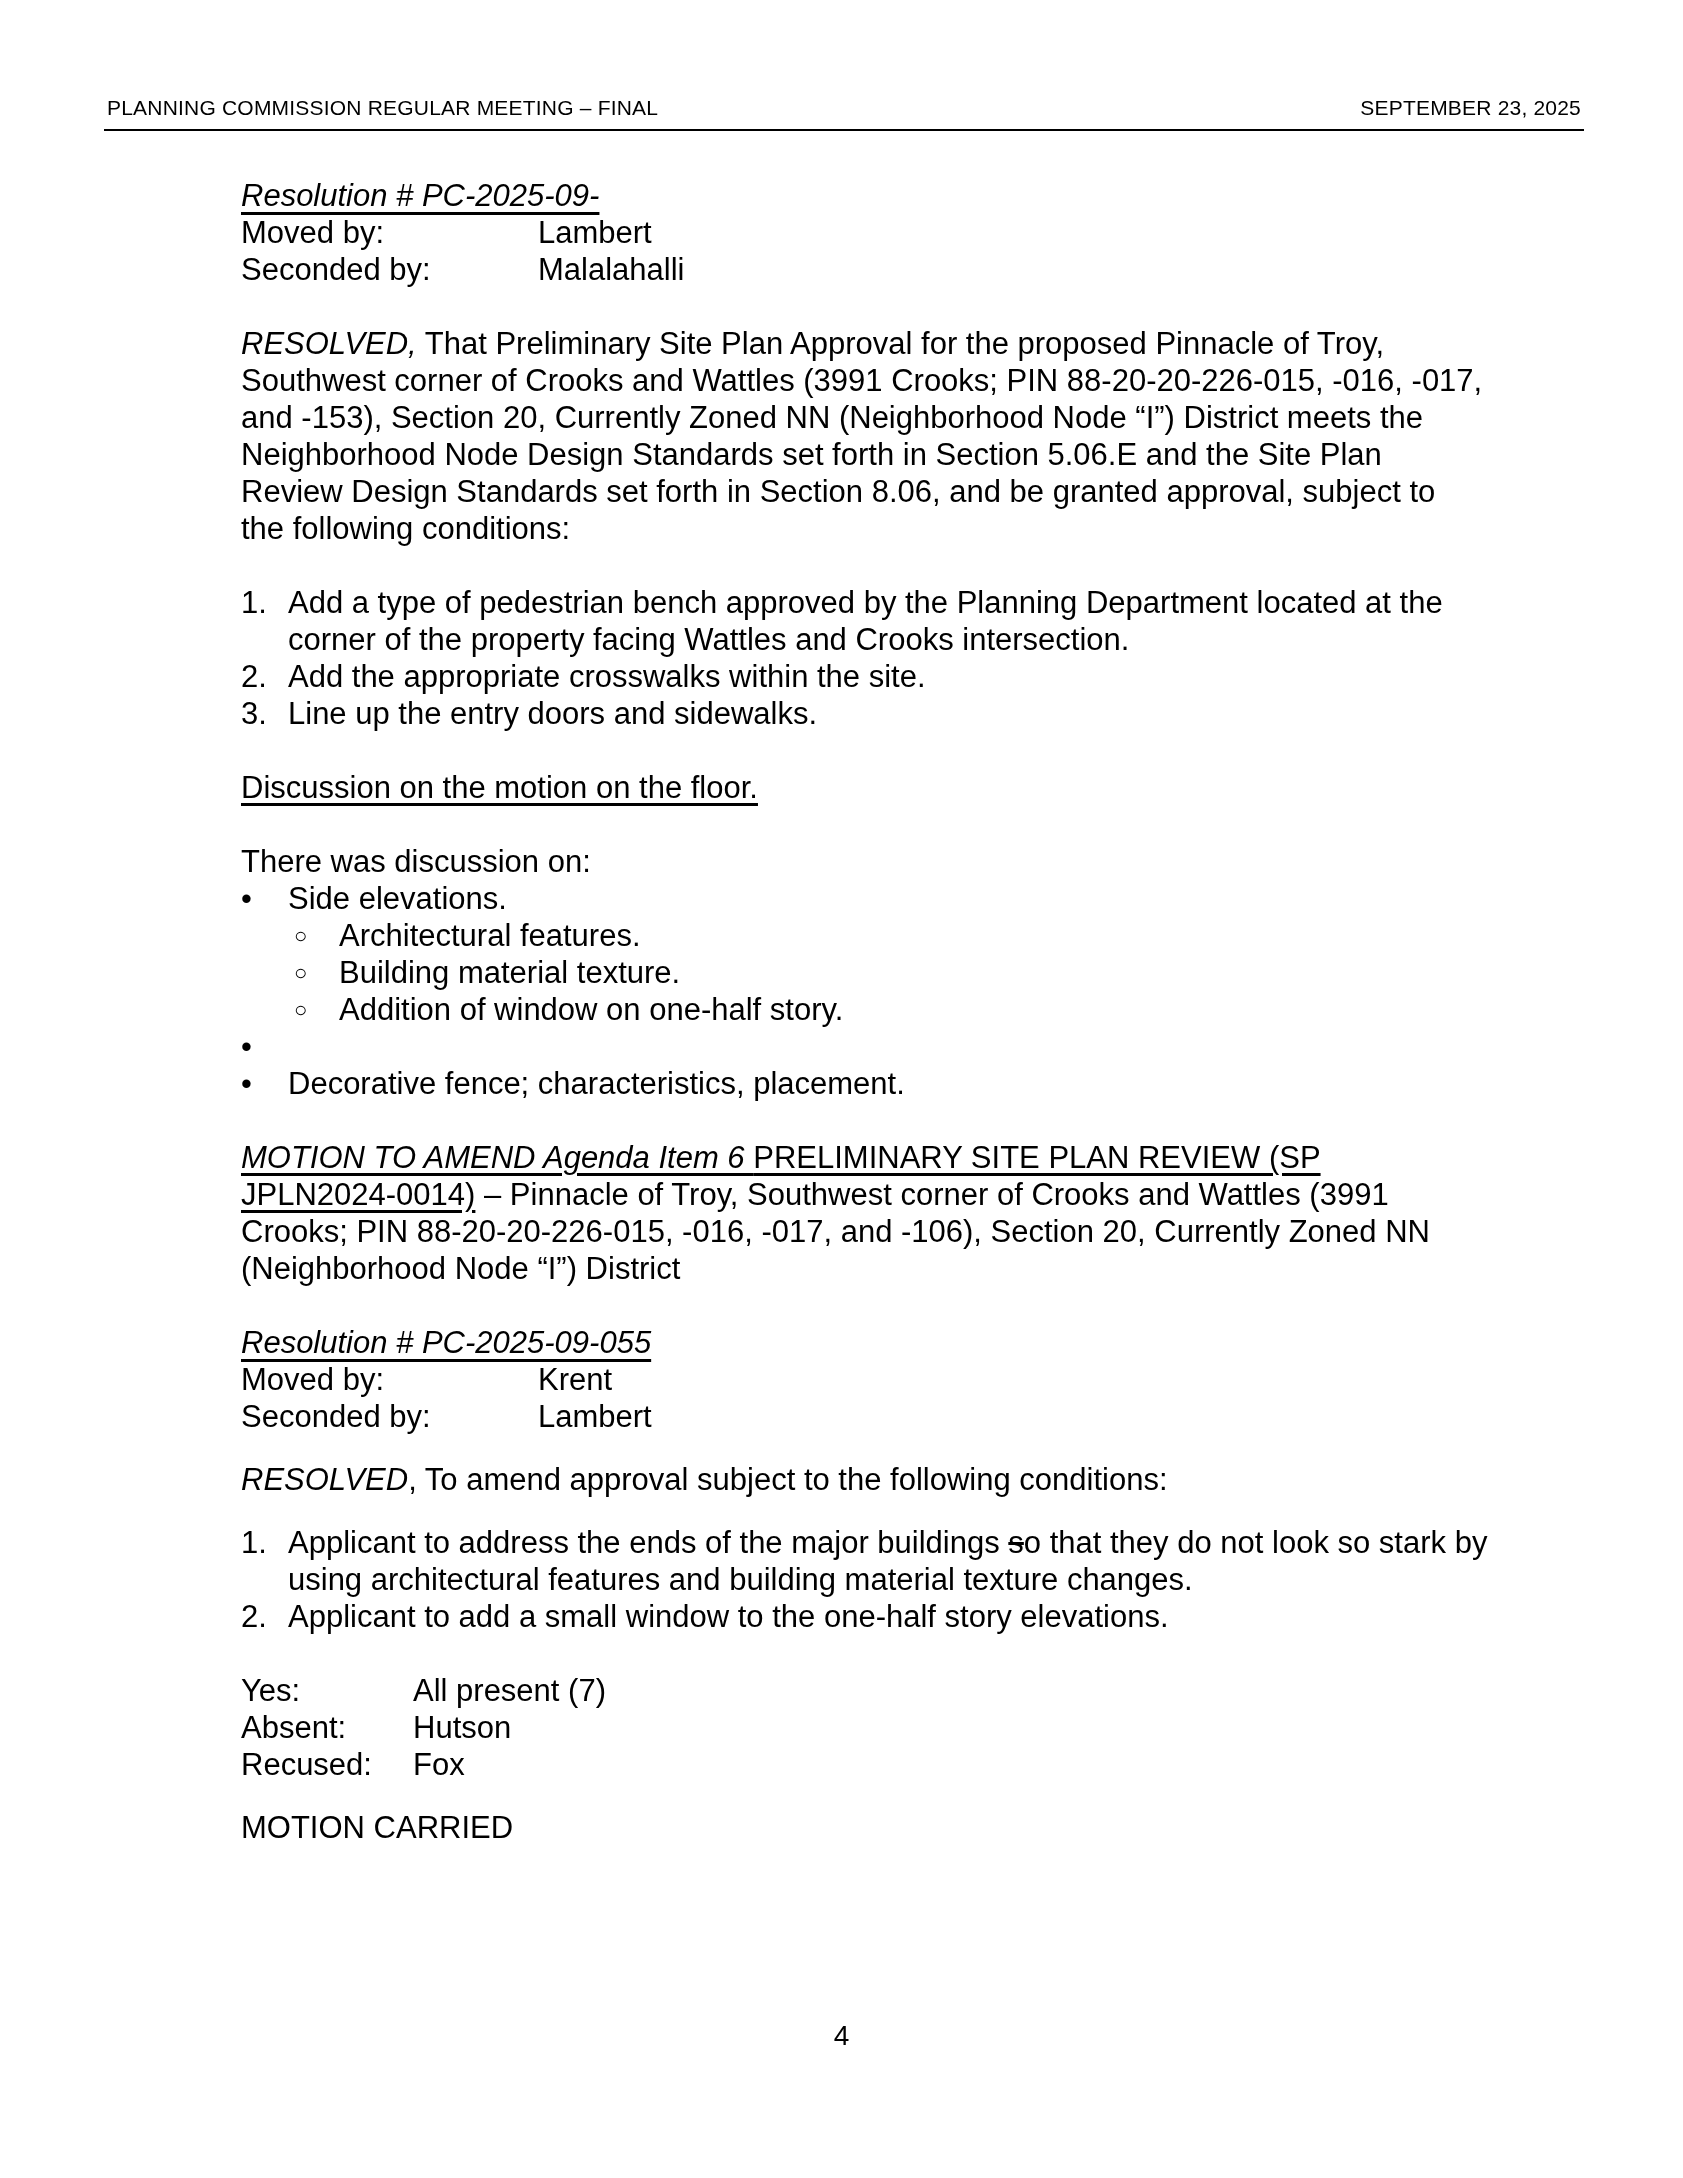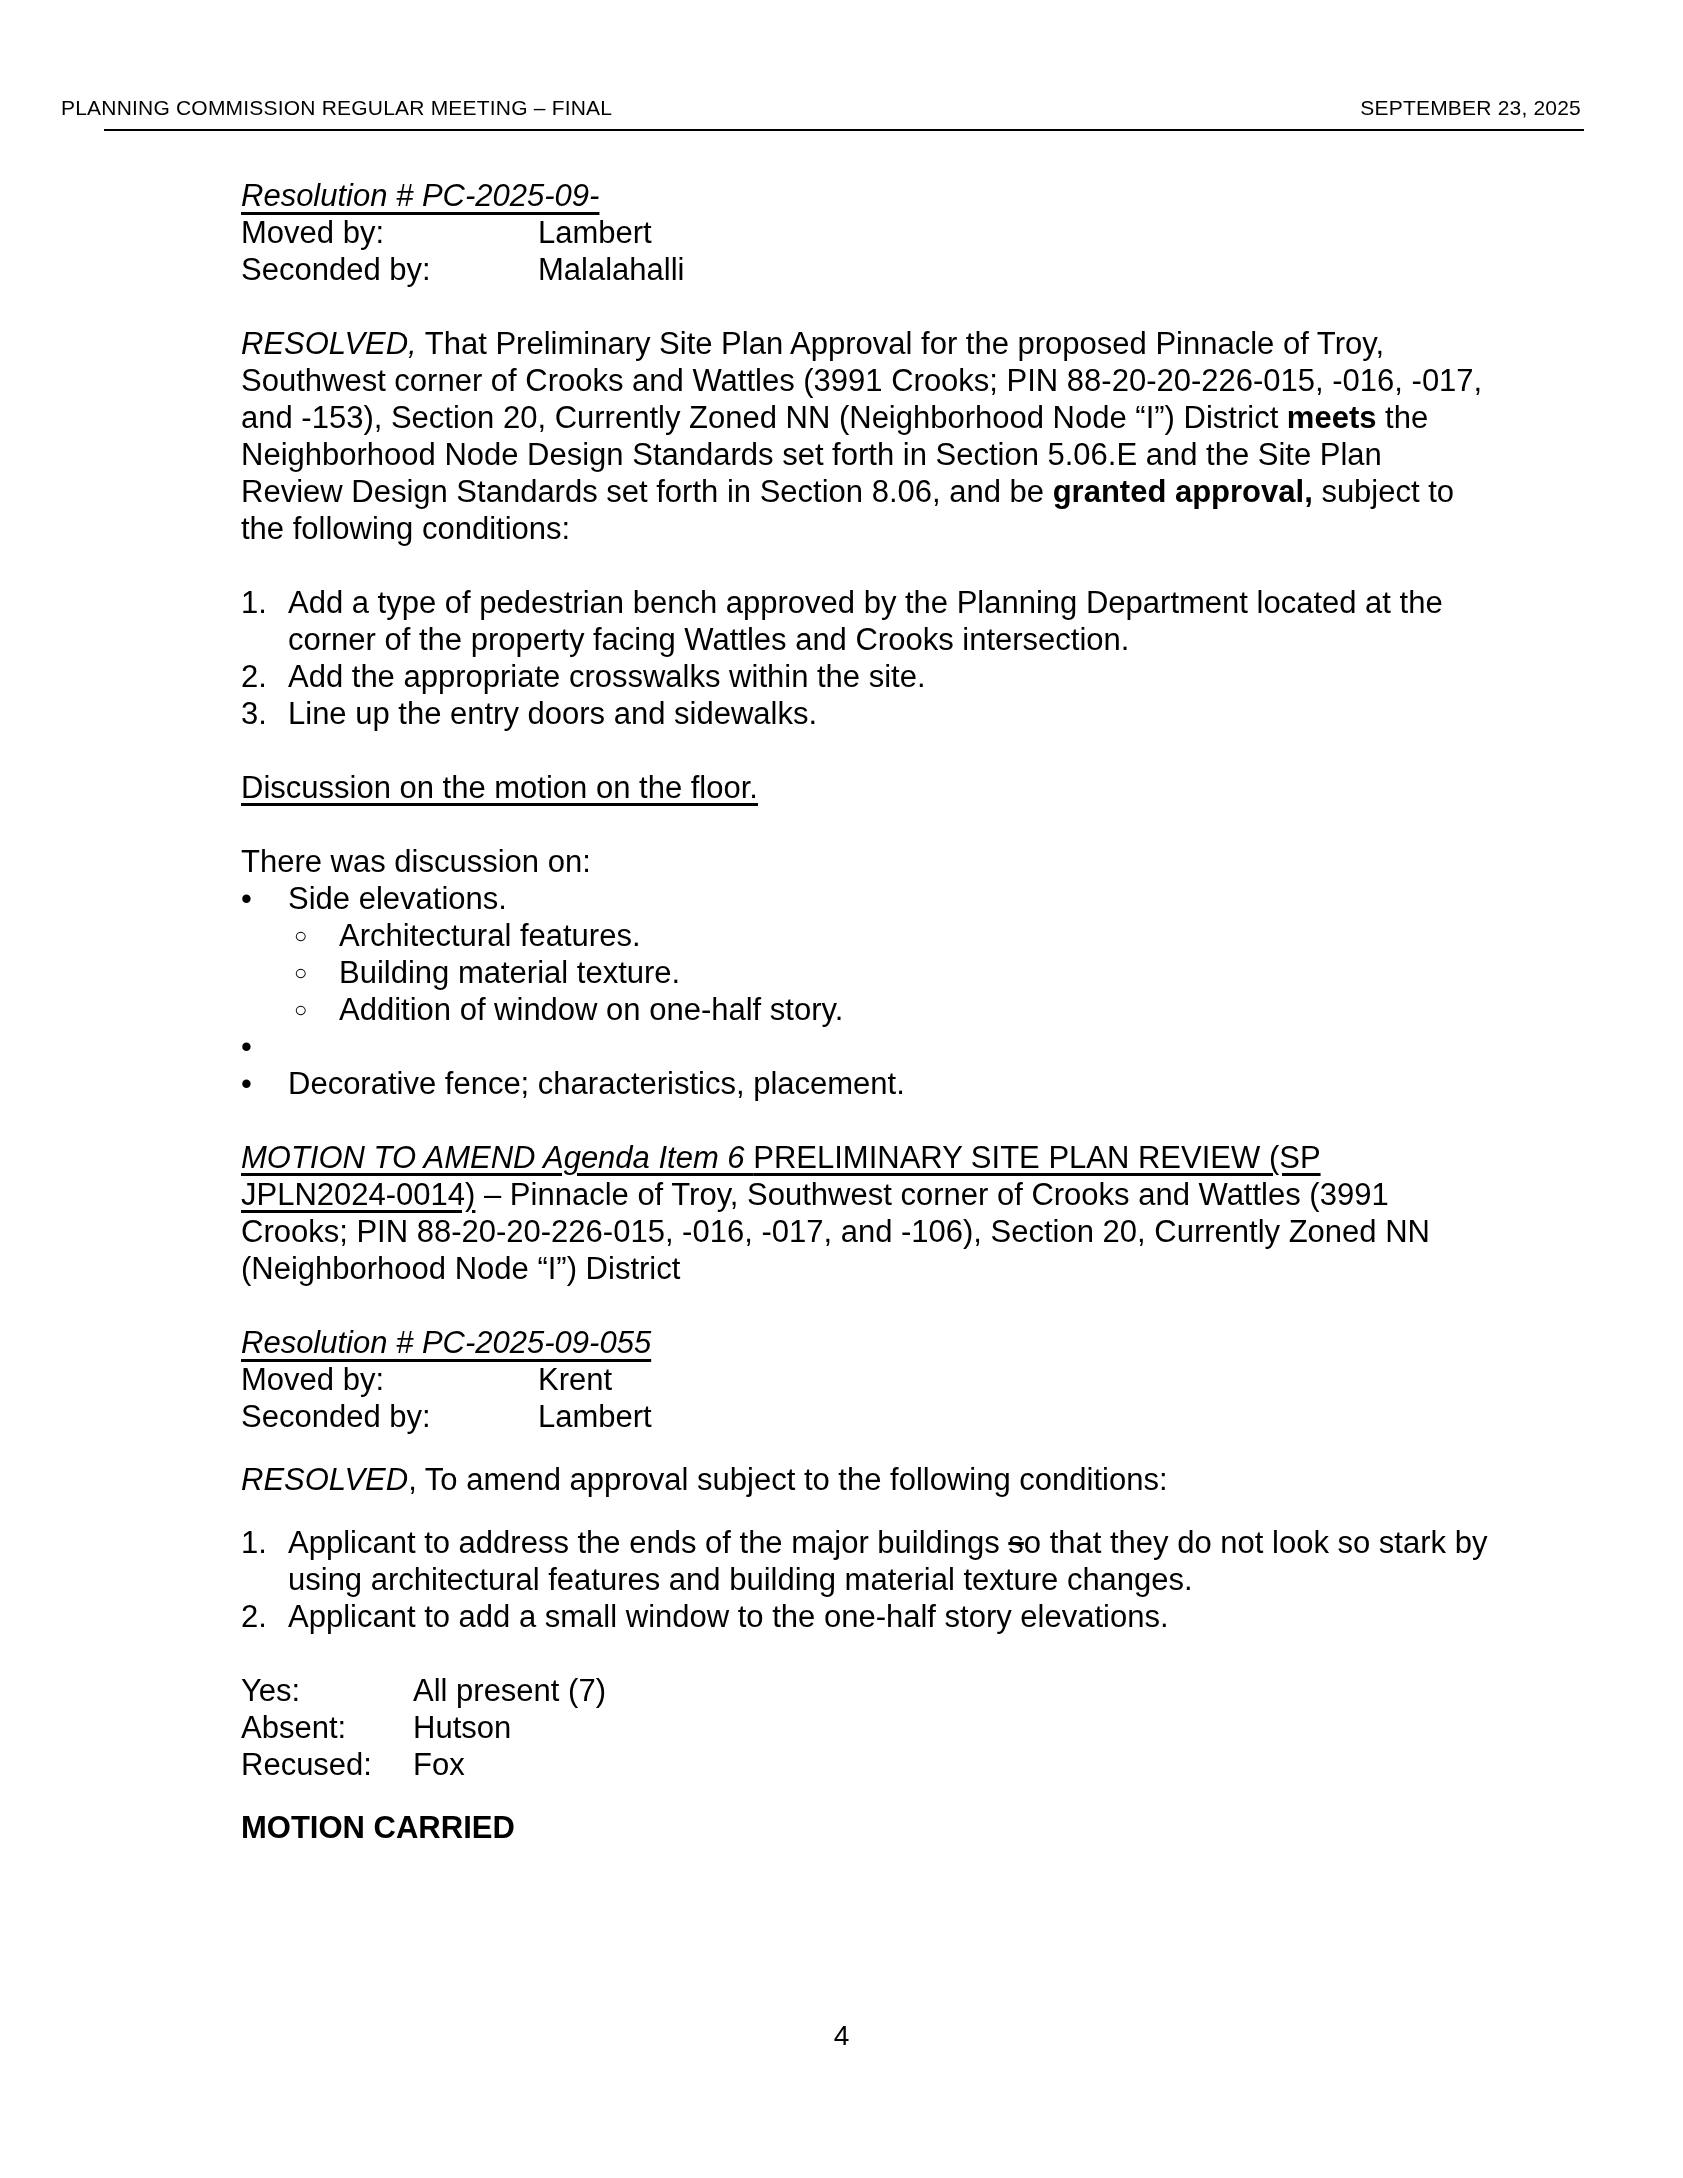--- a/index.html
+++ b/index.html
@@ -4,28 +4,28 @@
 <style>
   * { margin:0; padding:0; box-sizing:border-box; }
   html,body { background:#ffffff; }
   .page {
     position:relative; width:1683px; height:2178px; background:#ffffff;
     color:#000; font-family:"Liberation Sans","DejaVu Sans",sans-serif;
     overflow:hidden;
   }
   .running-header {
     display:flex; justify-content:space-between;
-    padding:96px 102px 0 61px;
+    padding:96px 102px 0 107px;
     font-size:21px; line-height:24px; font-weight:400; letter-spacing:0.2px;
   }
   .rule { margin:9px 99px 0 104px; border-top:2px solid #000; }
   .content { margin:46px 0 0 241px; width:1284px; font-size:31px; line-height:37px; }
   .line { min-height:37px; }
   .bi { font-weight:normal; font-style:italic; }
-  .b  { font-weight:bold; }
+  .b  { font-weight:normal; }
   .u  { text-decoration:underline; text-decoration-thickness:3px; text-underline-offset:6px; }
   .u2 { text-decoration:underline; text-decoration-thickness:2.5px; text-underline-offset:5px; }
   .strike { text-decoration:line-through; text-decoration-thickness:2.5px; }
   .mt    { margin-top:37px; }
   .mt-sm { margin-top:26px; }
   .kv { display:flex; }
   .kv-label { flex:none; width:297px; }
   .kv-label.narrow { width:172px; }
   .li { display:flex; }
   .li-marker { flex:none; width:47px; }

